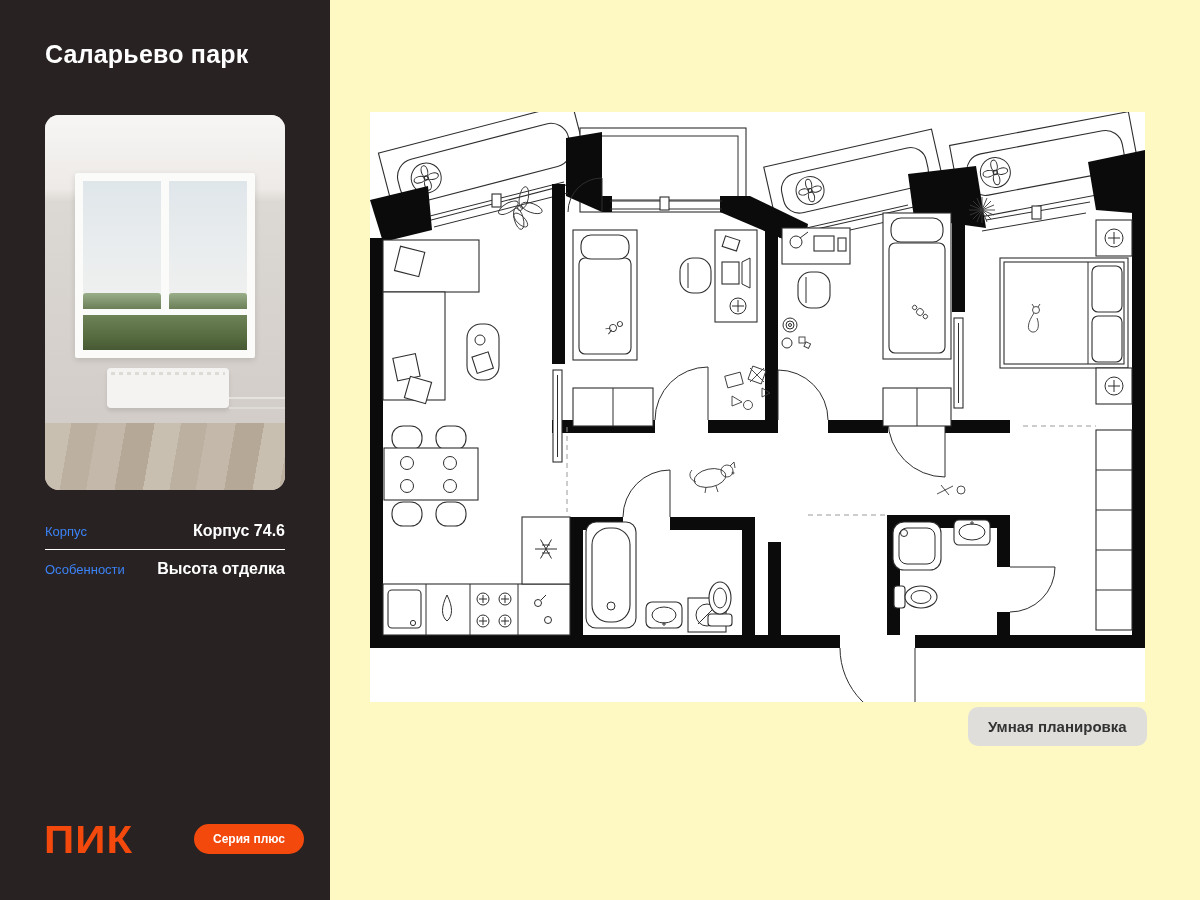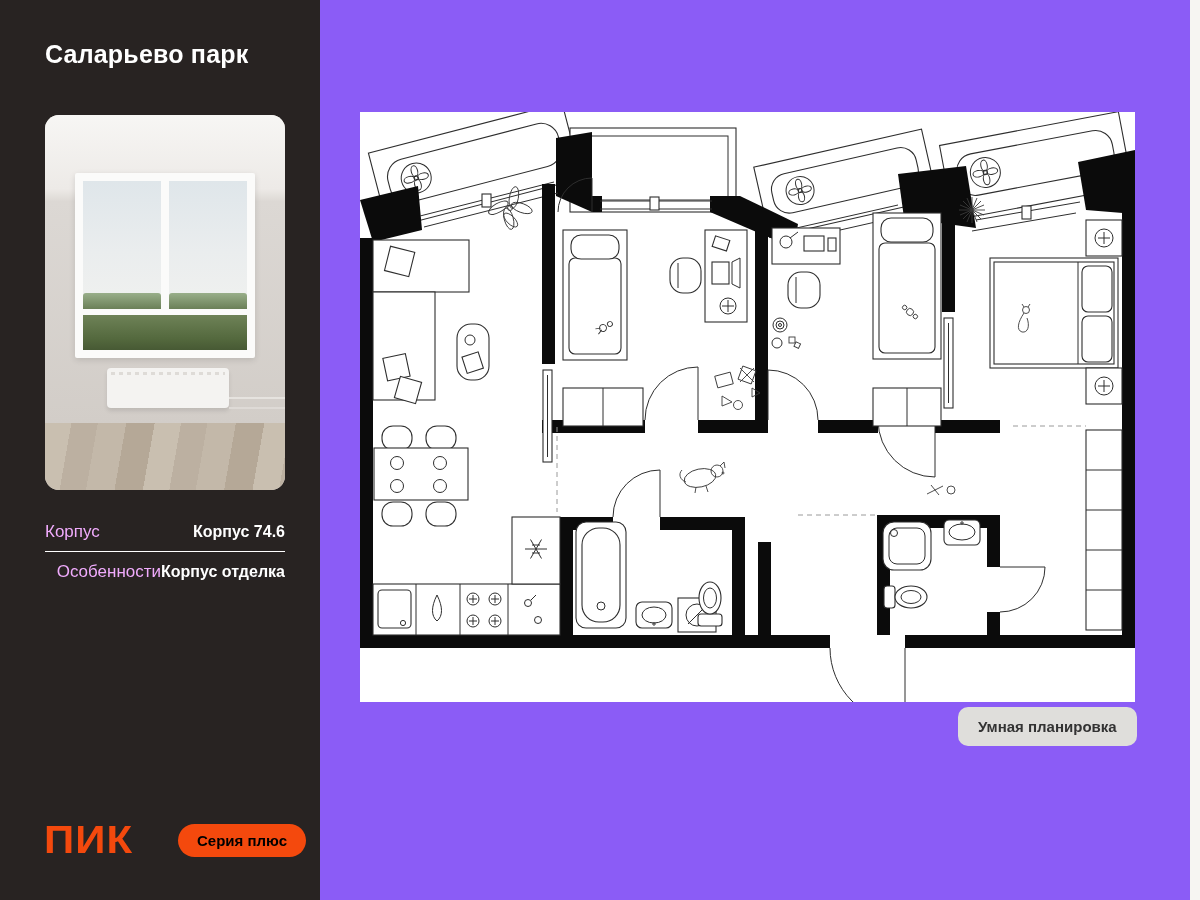--- a/index.html
+++ b/index.html
@@ -28,31 +28,31 @@
   .radiator:after{content:"";position:absolute;left:4px;top:4px;right:4px;height:3px;
     background:repeating-linear-gradient(90deg,#DEDBD7 0 4px,#F4F3F1 4px 8px);}
   .pipes{position:absolute;left:184px;top:282px;width:56px;height:8px;
     border-top:2px solid #E6E3DF;border-bottom:2px solid #DEDAD6;}
   .photo .floor{position:absolute;left:0;bottom:0;width:100%;height:18%;
     background:repeating-linear-gradient(100deg,#C9BFB0 0 26px,#BCB0A1 26px 52px,#C3B8A9 52px 80px,#B5A897 80px 108px);}
 
   .details{position:absolute;left:45px;top:512px;width:240px;}
   .row{display:flex;justify-content:space-between;align-items:baseline;
     padding:10px 0 9px;border-bottom:1px solid #ffffff;}
-  .row.last{border-bottom:none;justify-content:flex-end;}
-  .row .lbl{font-size:17px;color:#f0abfc;}
+  .row.last{border-bottom:none;}
+  .row .lbl{font-size:13px;color:#3b82f6;}
   .row .val{font-size:16px;font-weight:700;color:#ffffff;text-align:right;}
 
   .pik-logo{position:absolute;left:44px;top:816px;font-size:42px;font-weight:900;
     color:#F4490D;letter-spacing:1px;transform:scaleY(.92);}
-  .series-badge{position:absolute;left:178px;top:824px;background:#F4490D;color:#000000;
-    font-size:15px;font-weight:700;padding:8px 19px;border-radius:19px;border:none;cursor:pointer;}
+  .series-badge{position:absolute;left:194px;top:824px;background:#F4490D;color:#ffffff;
+    font-size:12px;font-weight:700;padding:8px 19px;border-radius:19px;border:none;cursor:pointer;}
 
   
-  .main{position:absolute;left:320px;top:0;width:870px;height:900px;background:#8b5cf6;}
+  .main{position:absolute;left:330px;top:0;width:870px;height:900px;background:#fef9c3;}
   .plan-card{position:absolute;left:40px;top:112px;width:775px;height:590px;background:#ffffff;}
   .smart-btn{position:absolute;left:638px;top:707px;background:#DFDEDB;color:#333;
     font-size:15px;font-weight:700;padding:11px 20px;border-radius:10px;border:none;cursor:pointer;}
 
   svg .wall{fill:#0b0b0b;stroke:none;}
   svg .furn{fill:#ffffff;stroke:#2e2e2e;stroke-width:1.1;}
   svg .thin{fill:none;stroke:#2e2e2e;stroke-width:1;}
   svg .deco{fill:none;stroke:#3a3a3a;stroke-width:.9;}
   svg .dash{fill:none;stroke:#9a9a9a;stroke-width:1;stroke-dasharray:5 4;}
   svg .glz{fill:none;stroke:#2e2e2e;stroke-width:1;}
@@ -83,21 +83,21 @@
       <div class="floor"></div>
     </div>
 
     <div class="details">
       <div class="row">
         <span class="lbl">Корпус</span>
         <span class="val">Корпус 74.6</span>
       </div>
       <div class="row last">
         <span class="lbl">Особенности</span>
-        <span class="val">Корпус отделка</span>
+        <span class="val">Высота отделка</span>
       </div>
     </div>
 
     <div class="pik-logo">ПИК</div>
     <button class="series-badge">Серия плюс</button>
   </aside>
 
   <main class="main">
     <div class="plan-card">
       <svg width="775" height="590" viewBox="0 0 775 590">

